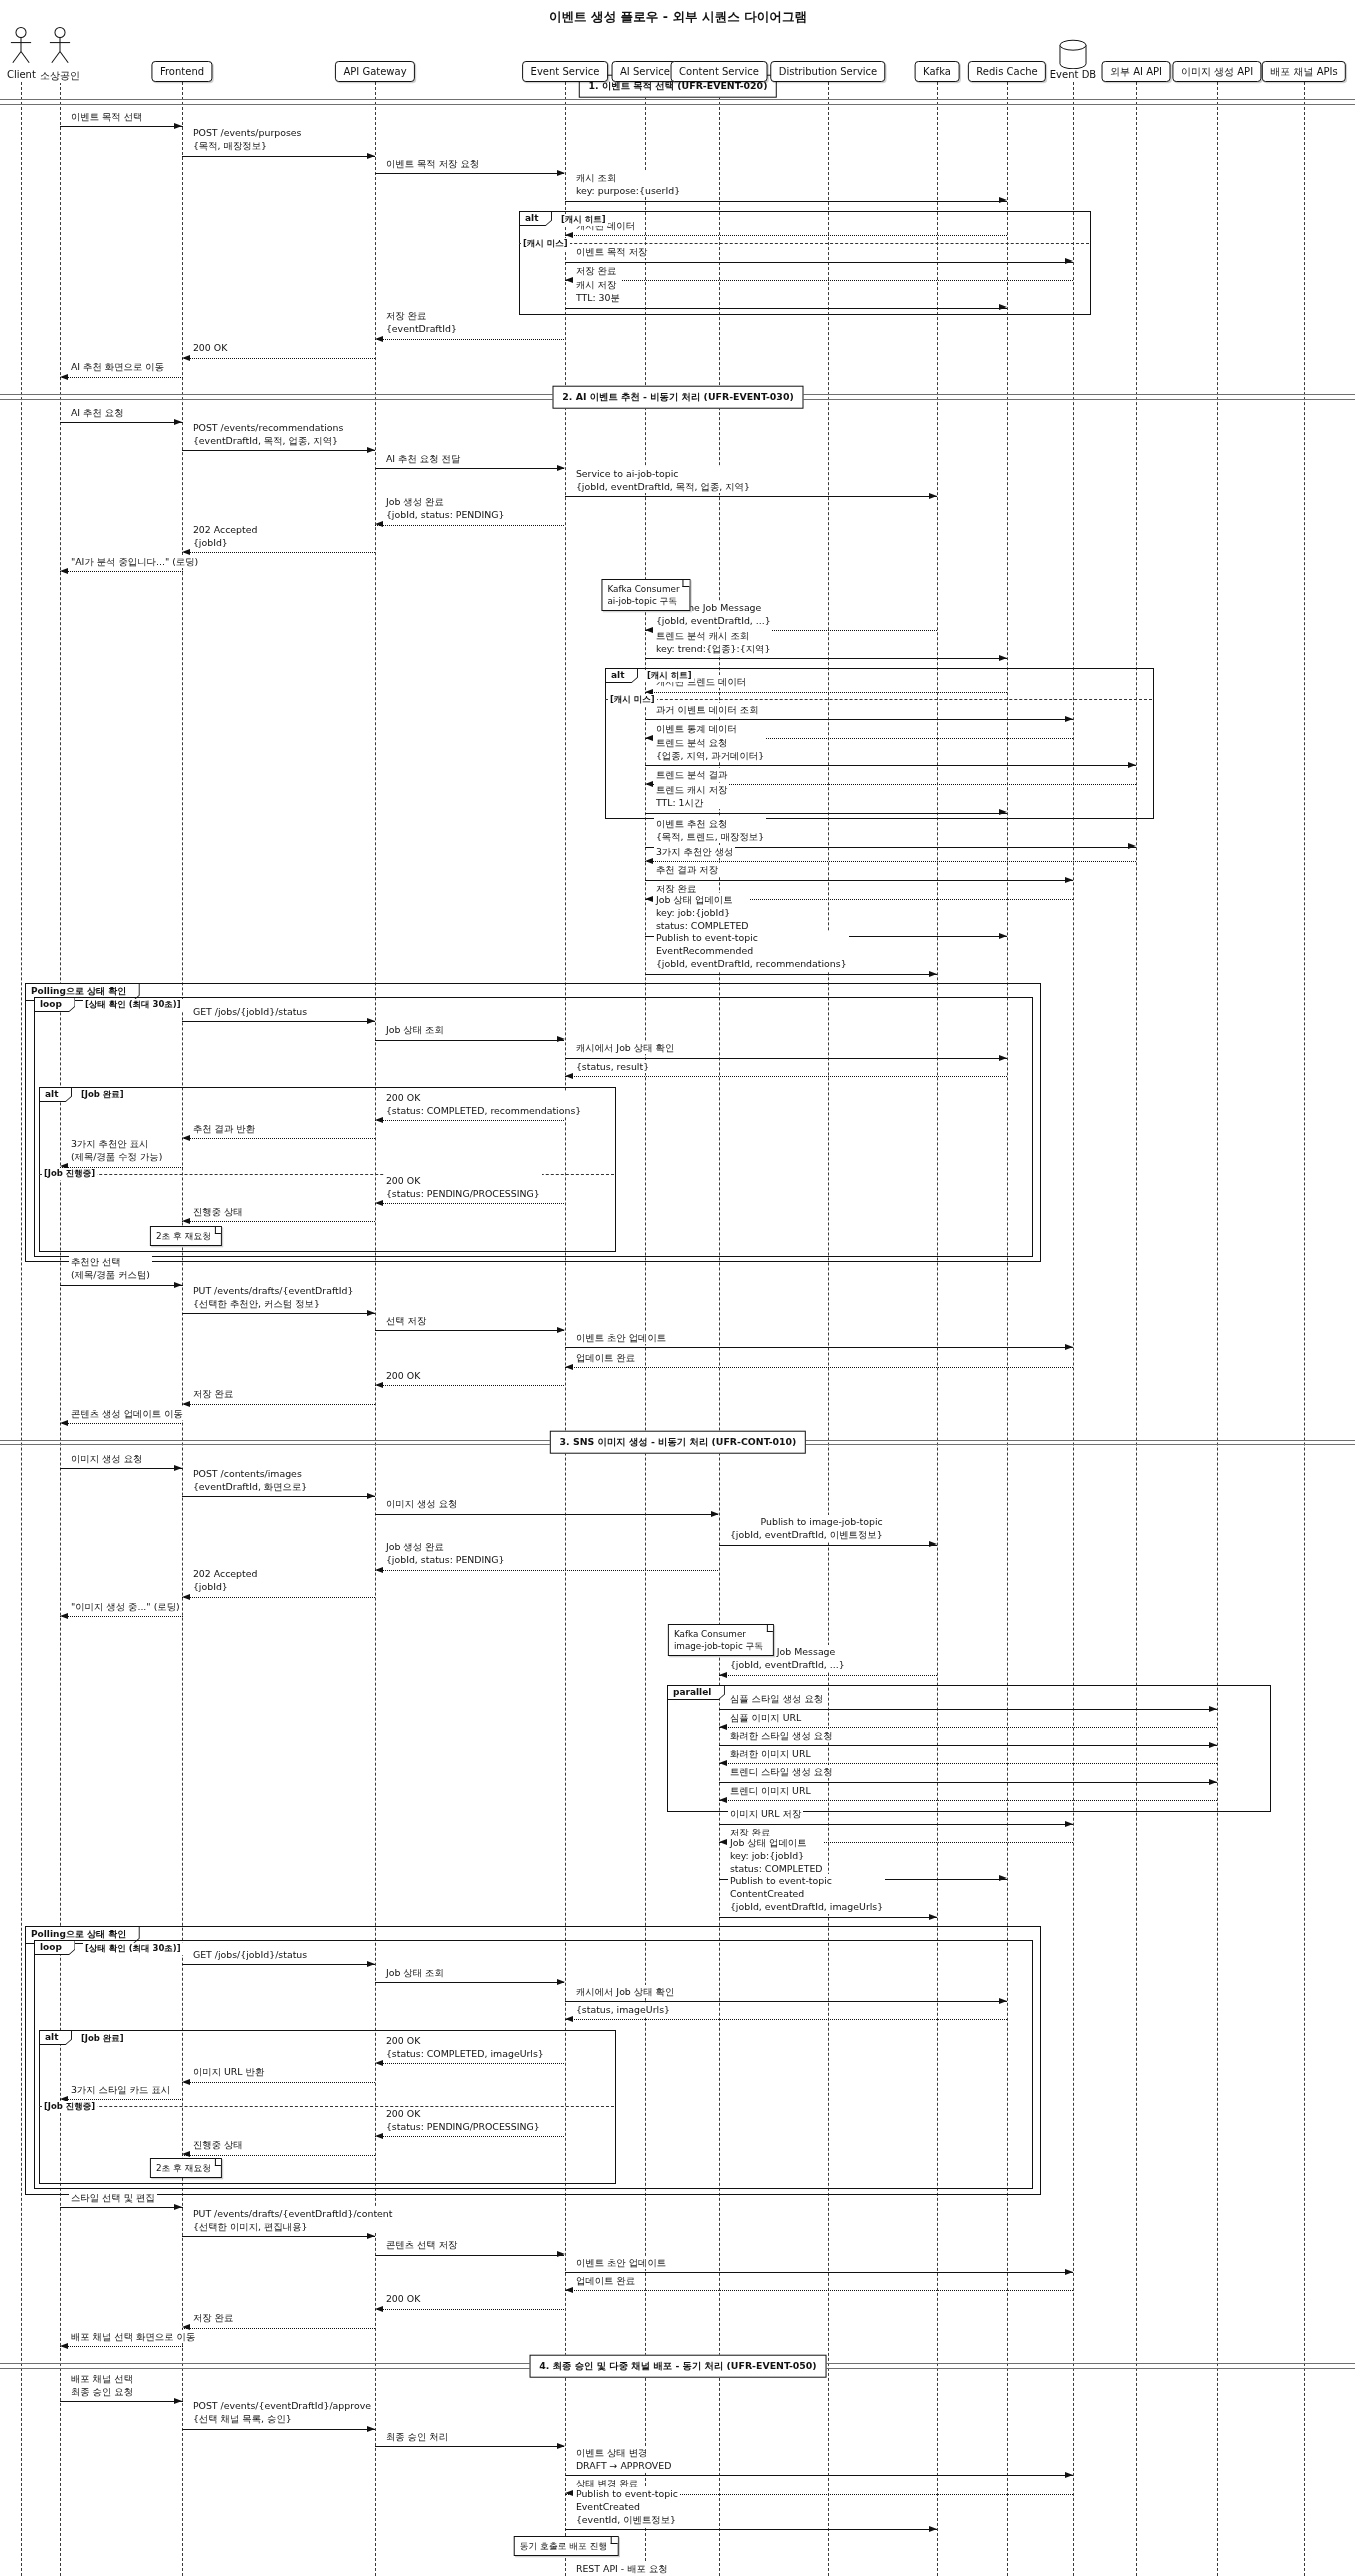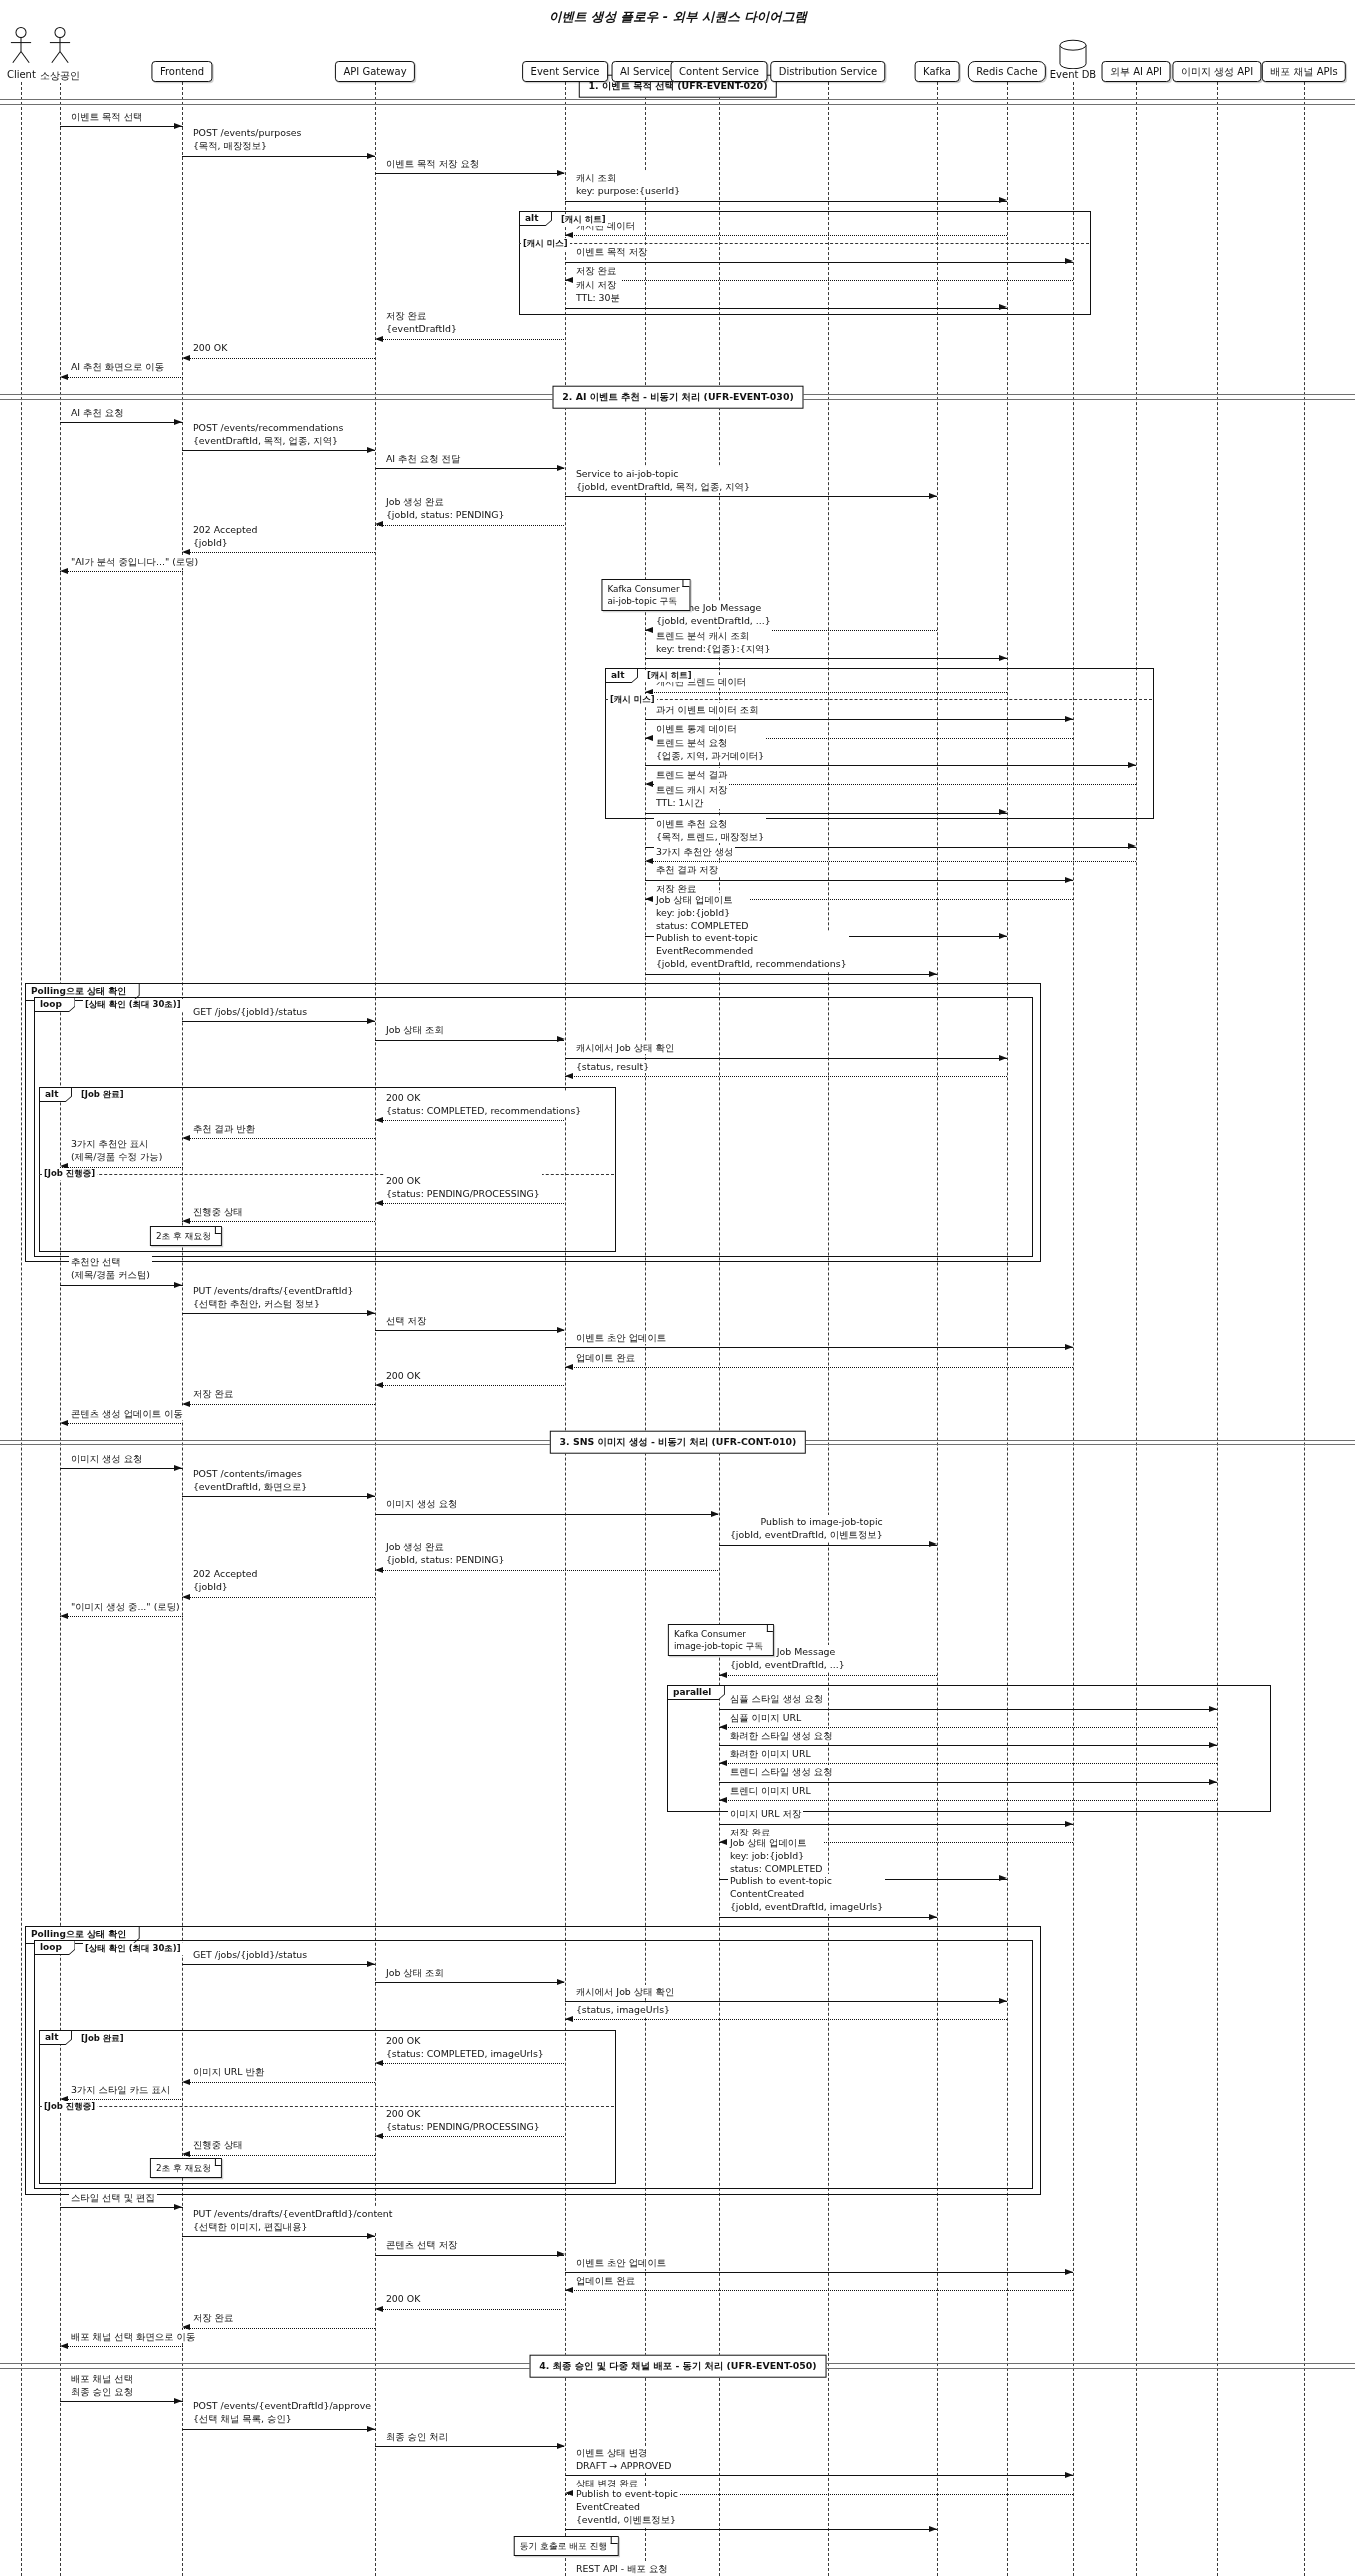--- a/index.html
+++ b/index.html
@@ -1,19 +1,19 @@
 <!DOCTYPE html>
 <html style="font-size:10px"><head>
 <meta charset="utf-8">
 <style>
   html,body{margin:0;padding:0;background:#fff;}
   .canvas{position:relative;width:1356px;height:2576px;overflow:hidden;background:#fff;
           font-family:"DejaVu Sans","Liberation Sans",sans-serif;color:#111;}
   .title{position:absolute;top:8.8px;left:0;width:1356px;text-align:center;
-         font-size:12.6px;font-weight:bold;font-style:italic;}
+         font-size:12.6px;font-weight:bold;}
   .lifeline{position:absolute;width:0;border-left:0.6px dashed #3a3a3a;top:82px;bottom:0;}
   .p-box{position:absolute;transform:translateX(-50%);top:61px;height:19px;line-height:19px;
          padding:0 7.5px;border:0.9px solid #111;border-radius:3.8px;background:#fff;
          font-size:10px;white-space:nowrap;box-shadow:1.3px 1.3px 0 rgba(0,0,0,.18);z-index:6;}
   .sym{position:absolute;transform:translateX(-50%);z-index:6;}
   .p-label{position:absolute;transform:translateX(-50%);top:69px;font-size:10px;
            white-space:nowrap;z-index:6;background:#fff;padding:0 1.3px;}
   .msg-line{position:absolute;height:0;z-index:4;}
   .msg-line.solid{border-top:1px solid #111;}
   .msg-line.dashed{border-top:1px dotted #111;}
@@ -668,21 +668,21 @@
           <line x1="19" y1="40" x2="32" y2="58"></line>
         </svg></div>
       <div class="p-label" style="left: 60px;">소상공인</div>
       <div class="p-box" style="left: 182px;">Frontend</div>
       <div class="p-box" style="left: 375px;">API Gateway</div>
       <div class="p-box" style="left: 565px;">Event Service</div>
       <div class="p-box" style="left: 645px;">AI Service</div>
       <div class="p-box" style="left: 719px;">Content Service</div>
       <div class="p-box" style="left: 828px;">Distribution Service</div>
       <div class="p-box" style="left: 937px;">Kafka</div>
-      <div class="p-box" style="left: 1007px; border-radius: 7px;">Redis Cache</div>
+      <div class="p-box" style="left: 1007px;">Redis Cache</div>
       <div class="sym" style="left: 1073px; top: 39px;"><svg width="30" height="31" viewBox="0 0 48 50">
           <path d="M3 10 L3 40 A 21 8 0 0 0 45 40 L45 10" class="fillw"></path>
           <ellipse cx="24" cy="10" rx="21" ry="8" class="fillw"></ellipse>
         </svg></div>
       <div class="p-label" style="left: 1073px;">Event DB</div>
       <div class="p-box" style="left: 1136px;">외부 AI API</div>
       <div class="p-box" style="left: 1217px;">이미지 생성 API</div>
       <div class="p-box" style="left: 1304px;">배포 채널 APIs</div>
     </div>
 </div>

